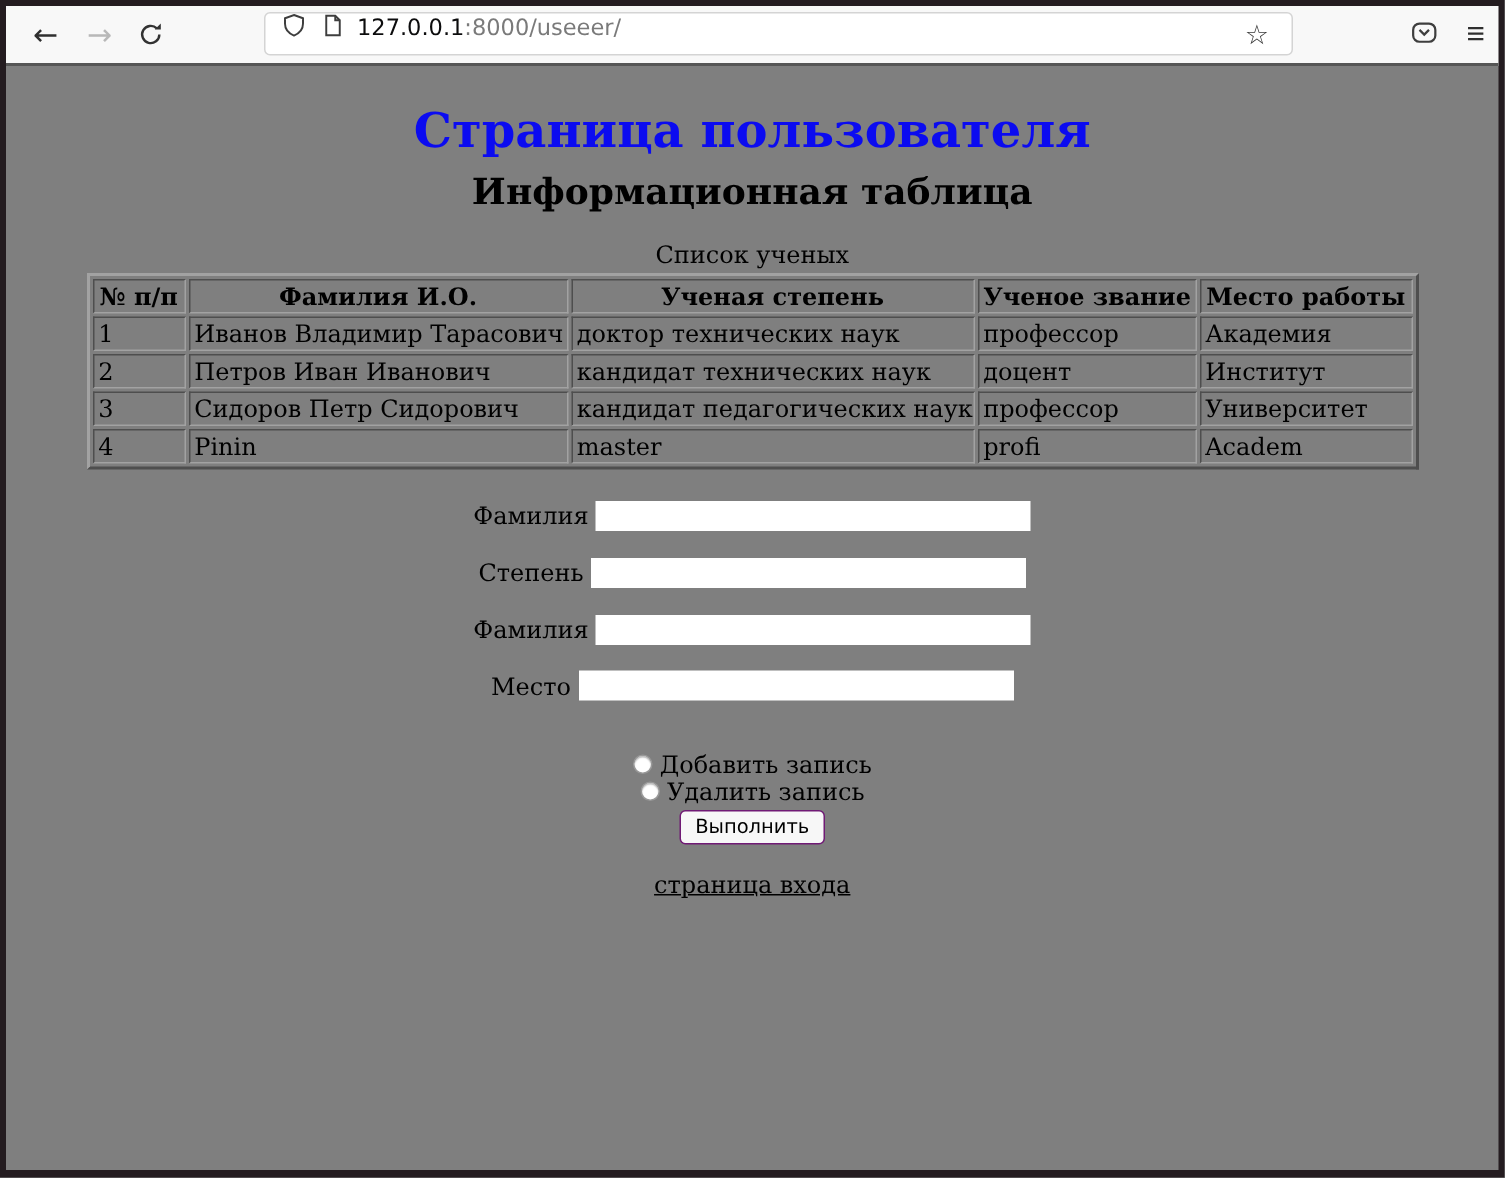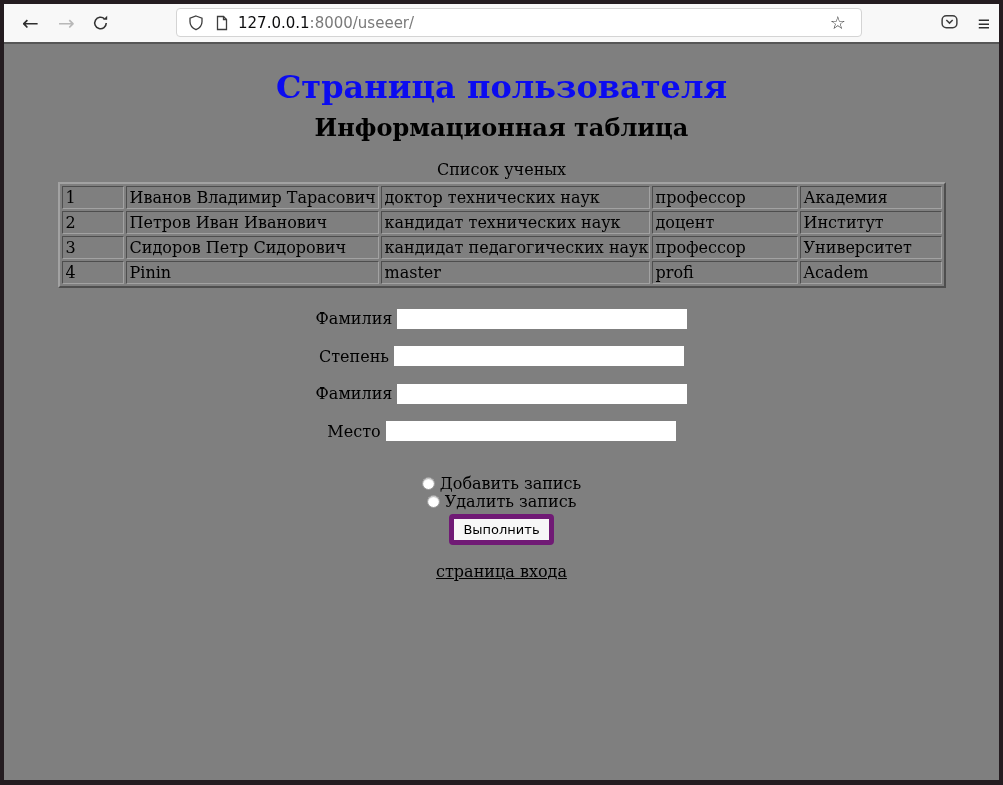--- a/index.html
+++ b/index.html
@@ -24,21 +24,21 @@
     position:absolute;top:50%;transform:translateY(-50%);
     font-size:20px;line-height:1;color:#2f2f2f;
     background:none;border:none;padding:0;cursor:default;
     font-family:"DejaVu Sans",sans-serif;
   }
   .tbtn.fwd{color:#b8b8b8;}
   .tbtn.reload{font-size:0;}
   .urlbar{
     position:absolute;left:172px;top:4px;width:686px;height:29px;
     background:#ffffff;border:1px solid #d4d4d4;border-radius:4px;
-    box-sizing:border-box;display:flex;align-items:center;
+    box-sizing:border-box;display:flex;
   }
   .urlbar .ic{flex:none;display:inline-flex;margin-left:11px;}
   .url-text{font-size:15px;color:#0c0c0d;margin-left:9px;white-space:nowrap;}
   .url-text .path{color:#7a7a7a;}
   .star{
     margin-left:auto;margin-right:9px;
     font-size:18px;color:#3a3a3a;background:none;border:none;line-height:1;
   }
   .chrome-right{position:absolute;top:50%;transform:translateY(-50%);background:none;border:none;padding:0;}
   .pocket{right:40px;}
@@ -75,21 +75,21 @@
   }
   .radios{margin-top:34px;}
   .radio-row{display:block;line-height:18px;font-size:16px;}
   .radio-dot{
     display:inline-block;width:11px;height:11px;border-radius:50%;
     background:#fff;border:1px solid #989898;
     box-shadow:inset 0 1px 1px rgba(0,0,0,.28);
     vertical-align:-1px;margin-right:5px;
   }
   .exec-btn{
-    margin-top:3px;background:#f7f7f7;border:5px solid #701a75;border-radius:4px;
+    margin-top:3px;background:#f7f7f7;border:1px solid #701a75;border-radius:4px;
     font:13px "DejaVu Sans",sans-serif;color:#000;padding:3px 9px;
   }
   .link-wrap{margin-top:17px;}
   .login-link{color:#000000;font-size:16px;text-decoration:underline;}
 </style>
 </head>
 <body>
 
 <div class="window">
 
@@ -136,20 +136,27 @@
     <table class="sci">
       <caption>Список ученых</caption>
       <colgroup>
         <col style="width:62px">
           <col style="width:253px">
           <col style="width:269px">
         <col style="width:146px">
           <col style="width:142px">
       </colgroup>
       <tbody>
+          <tr>
+        <th>№ п/п</th>
+        <th>Фамилия И.О.</th>
+        <th>Ученая степень</th>
+        <th>Ученое звание</th>
+        <th>Место работы</th>
+      </tr>
       <tr>
         <td>1</td>
         <td>Иванов Владимир Тарасович</td>
         <td>доктор технических наук</td>
         <td>профессор</td>
         <td>Академия</td>
       </tr>
       <tr>
         <td>2</td>
         <td>Петров Иван Иванович</td>

